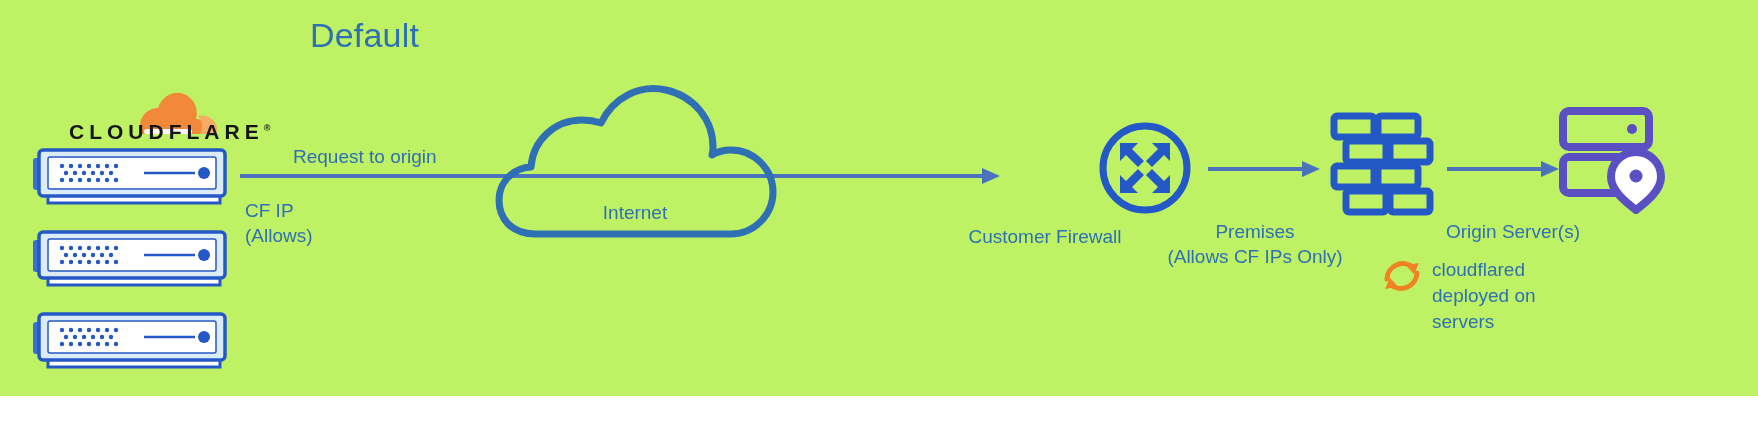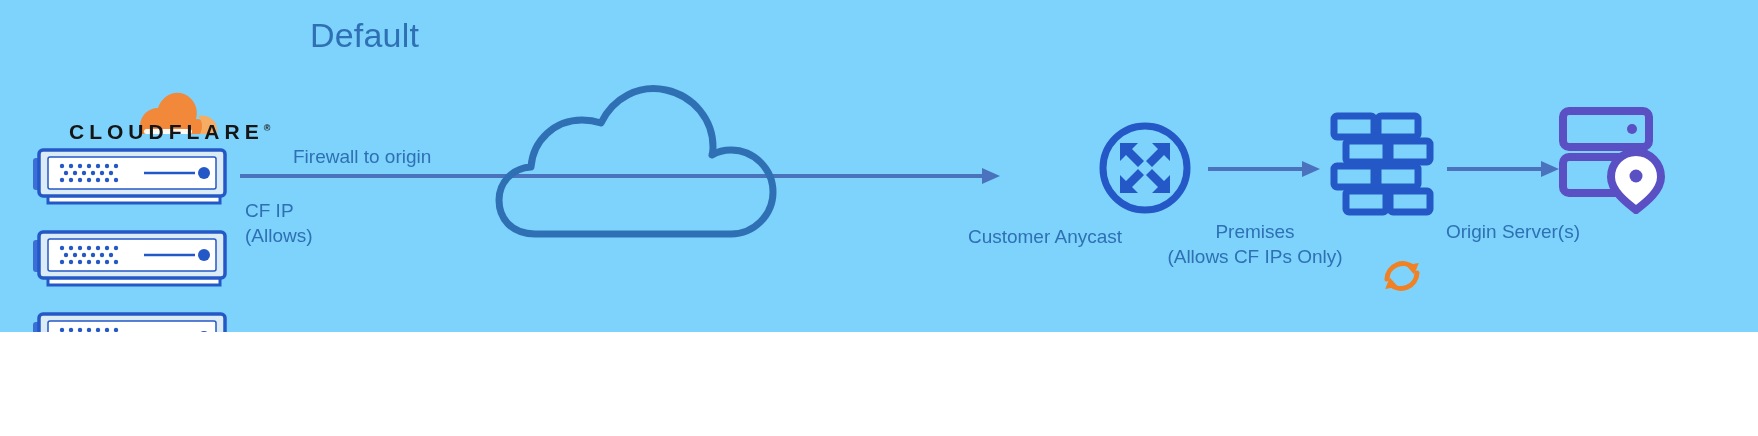--- a/index.html
+++ b/index.html
@@ -6,22 +6,22 @@
     margin: 0;
     padding: 0;
     background: #ffffff;
   }
   body {
     font-family: "Liberation Sans", sans-serif;
   }
   #diagram {
     position: relative;
     width: 1758px;
-    height: 332px;
-    background: #7dd3fc;
+    height: 396px;
+    background: #bef264;
     overflow: hidden;
     text-decoration: underline;
   }
   .abs { position: absolute; }
 
   .title {
     left: 310px;
     top: 16px;
     font-size: 34px;
     color: #2f70b5;
@@ -199,21 +199,21 @@
     </svg>
   </div>
 
   <div class="abs" style="left:240px; top:160px;">
     <svg width="760" height="32" viewBox="0 0 760 32">
       <line x1="0" y1="16" x2="742" y2="16" stroke="#4a72bd" stroke-width="4"></line>
       <path d="M742 8 L760 16 L742 24 Z" fill="#4a72bd"></path>
     </svg>
   </div>
 
-  <div class="abs lbl req-label">Firewall to origin</div>
+  <div class="abs lbl req-label">Request to origin</div>
   <div class="abs lbl cfip-label">
     <div>CF IP</div>
     <div>(Allows)</div>
   </div>
 
   <div class="abs" style="left:495px; top:82px;">
     <svg width="300" height="165" viewBox="0 0 300 165">
       <path d="M40 152
                C16 152 4 136 4 118
                C4 100 18 86 36 85
@@ -221,38 +221,39 @@
                C94 38 100 39 106 41
                C118 16 144 2 171 8
                C199 14 218 38 218 65
                C218 68 218 70 217 73
                C222 70 229 68 236 68
                C259 68 278 87 278 110
                C278 133 259 152 236 152
                Z" fill="none" stroke="#2f70b5" stroke-width="7" stroke-linejoin="round" stroke-linecap="round"></path>
     </svg>
   </div>
+  <div class="abs lbl internet-label">Internet</div>
 
   <div class="abs" style="left:1095px; top:118px;">
     <svg width="100" height="100" viewBox="0 0 100 100">
       <circle cx="50" cy="50" r="42" fill="none" stroke="#2458c6" stroke-width="7"></circle>
       <g fill="#2458c6">
 
         <path d="M25 25 L43 25 L37 31 L49 43 L43 49 L31 37 L25 43 Z"></path>
 
         <path d="M75 25 L75 43 L69 37 L57 49 L51 43 L63 31 L57 25 Z"></path>
 
         <path d="M25 75 L25 57 L31 63 L43 51 L49 57 L37 69 L43 75 Z"></path>
 
         <path d="M75 75 L57 75 L63 69 L51 57 L57 51 L69 63 L75 57 Z"></path>
       </g>
     </svg>
   </div>
   <div class="abs lbl cpe-label">
-    <div>Customer Anycast</div>
+    <div>Customer Firewall</div>
   </div>
 
   <div class="abs" style="left:1208px; top:159px;">
     <svg width="112" height="20" viewBox="0 0 112 20">
       <line x1="0" y1="10" x2="94" y2="10" stroke="#4a72bd" stroke-width="4"></line>
       <path d="M94 2 L112 10 L94 18 Z" fill="#4a72bd"></path>
     </svg>
   </div>
 
   <div class="abs" style="left:1330px; top:112px;">
@@ -296,14 +297,19 @@
   <div class="abs" style="left:1378px; top:252px;">
     <svg width="48" height="48" viewBox="0 0 48 48">
       <g fill="none" stroke="#f08124" stroke-width="5" stroke-linecap="round">
         <path d="M9 27 A16 16 0 0 1 36 16"></path>
         <path d="M39 21 A16 16 0 0 1 12 32"></path>
       </g>
       <path d="M36 8 L41 19 L29 19 Z" fill="#f08124" transform="rotate(48 35 15)"></path>
       <path d="M12 40 L7 29 L19 29 Z" fill="#f08124" transform="rotate(48 13 33)"></path>
     </svg>
   </div>
+  <div class="abs lbl cloudflared-label">
+    <div>cloudflared</div>
+    <div>deployed on</div>
+    <div>servers</div>
+  </div>
 
 </div>
 
 </body></html>

